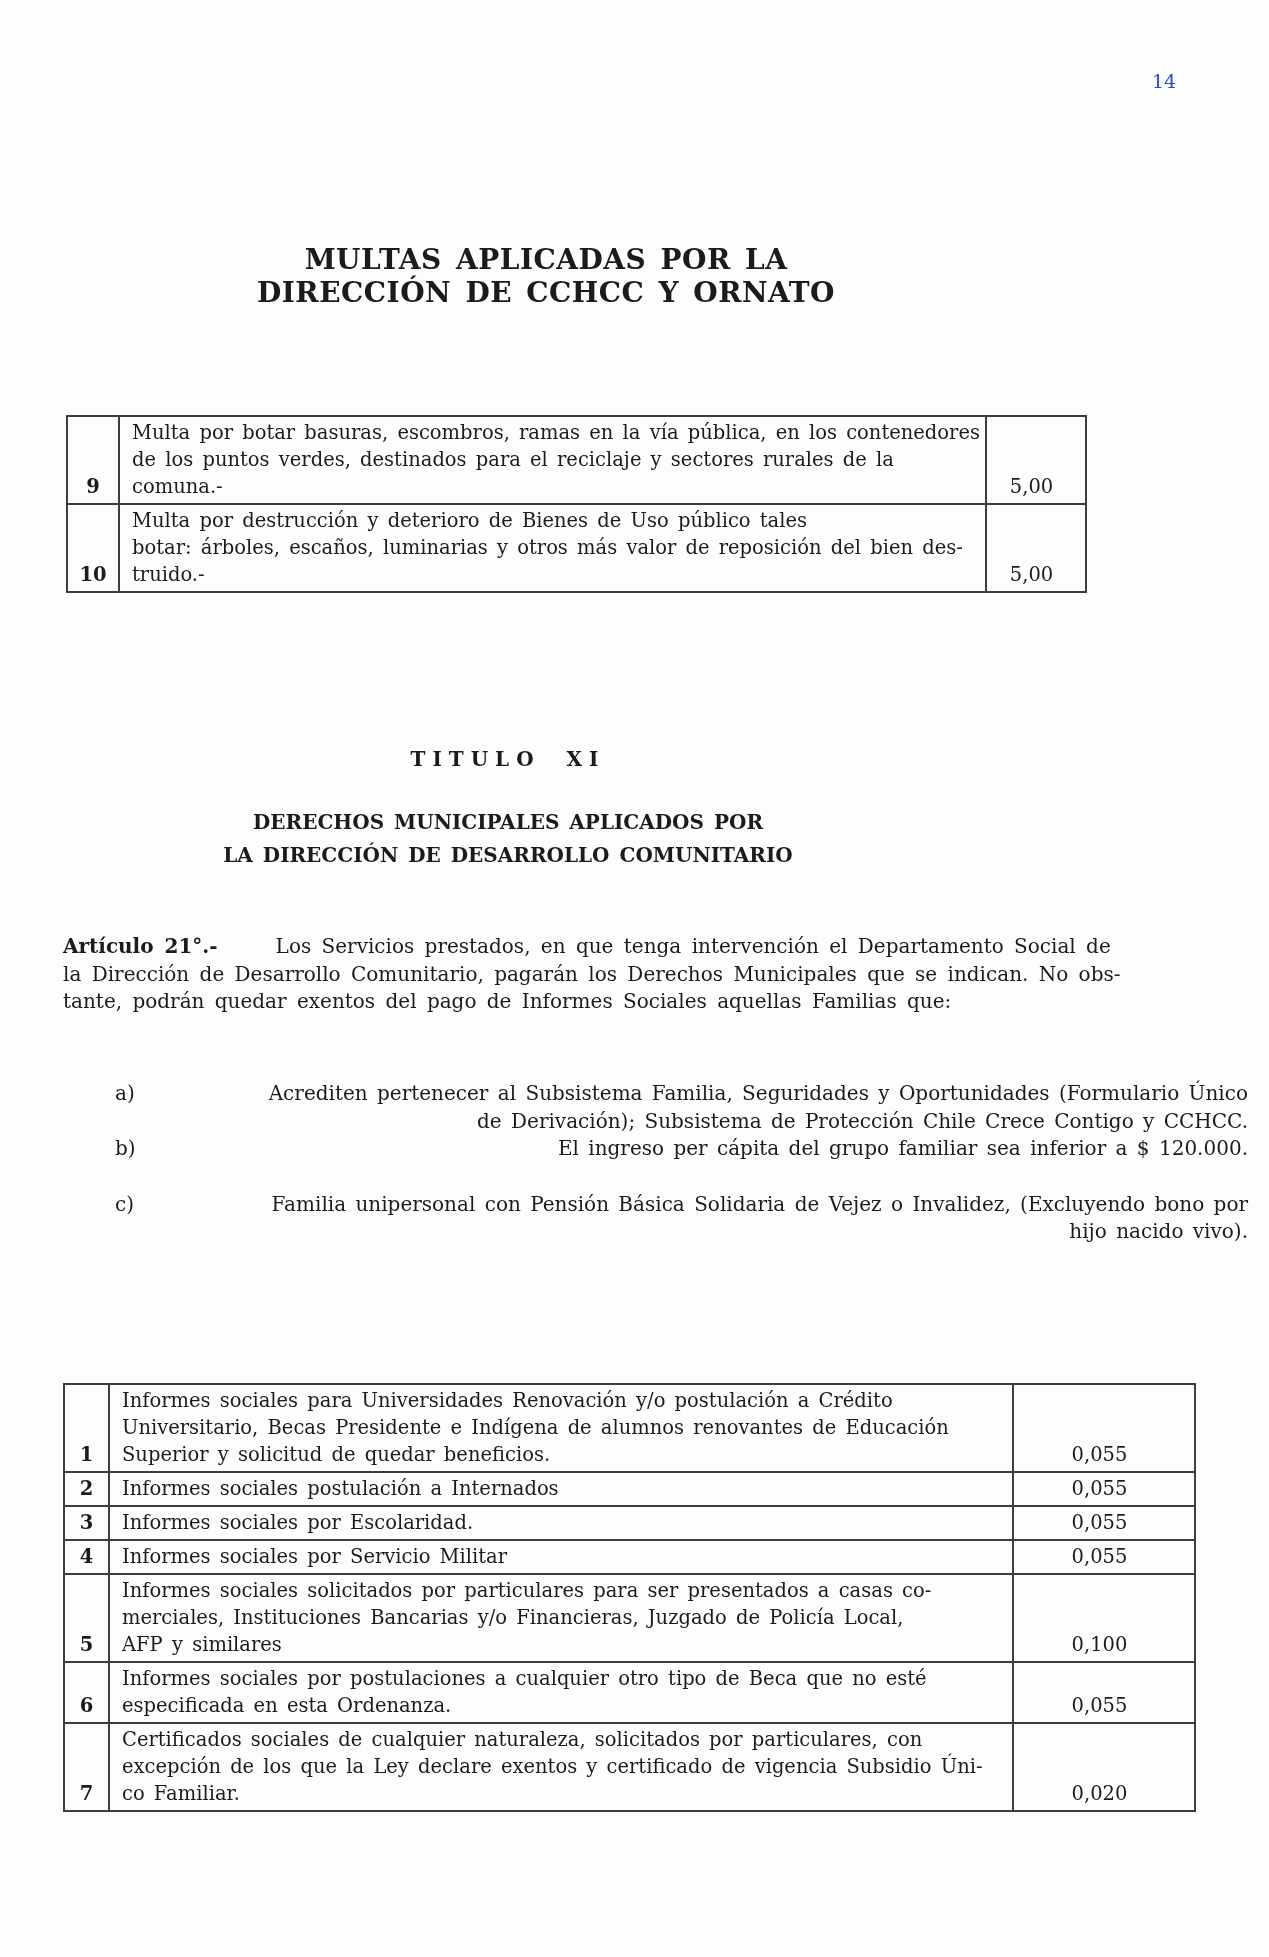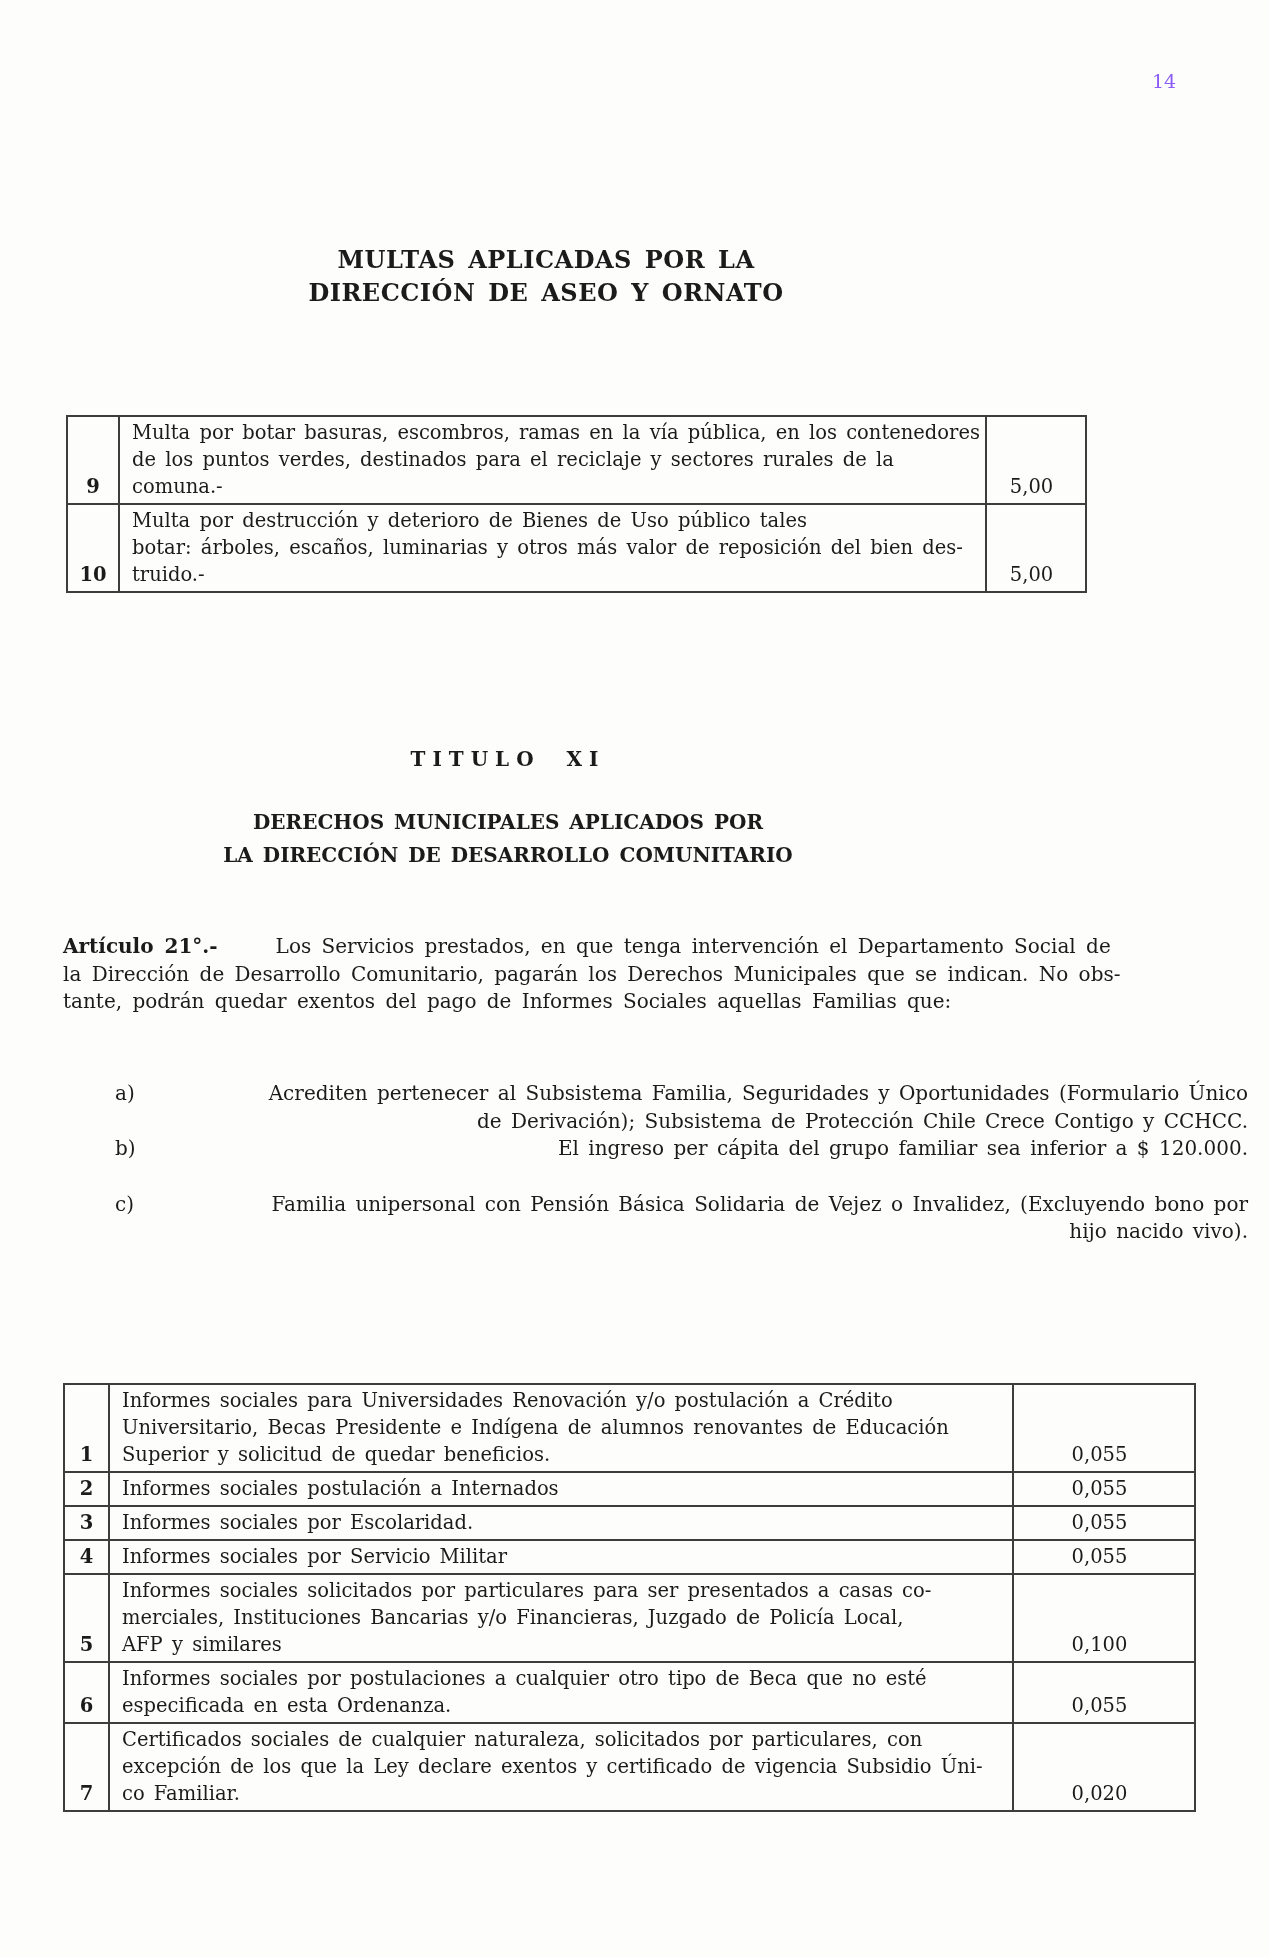--- a/index.html
+++ b/index.html
@@ -10,28 +10,28 @@
     margin: 0 auto;
     background: #fdfdfc;
     color: #1b1b1b;
     font-family: "DejaVu Serif", "Liberation Serif", serif;
     overflow: hidden;
   }
   .page-number {
     position: absolute;
     top: 70px; left: 1152px;
     font-size: 19px;
-    color: #8b5cf6;
+    color: #1d4ed8;
   }
   .title-block {
     position: absolute;
     top: 243px; left: 66px; width: 960px;
     text-align: center;
     font-weight: bold;
-    font-size: 24px;
+    font-size: 28px;
     line-height: 33px;
     letter-spacing: 0.5px;
     word-spacing: 4px;
   }
   .doc-table {
     position: absolute;
     border-collapse: collapse;
     table-layout: fixed;
     font-size: 19.5px;
   }
@@ -117,21 +117,21 @@
 </style>
 </head>
 <body>
 
 <div class="page">
 
   <div class="page-number">14</div>
 
   <div class="title-block">
     <div>MULTAS APLICADAS POR LA</div>
-    <div>DIRECCIÓN DE ASEO Y ORNATO</div>
+    <div>DIRECCIÓN DE CCHCC Y ORNATO</div>
   </div>
 
   <table class="doc-table table-fines">
     <colgroup>
       <col class="col-num">
         <col class="col-desc">
         <col class="col-val">
     </colgroup>
     <tbody>
         <tr>

